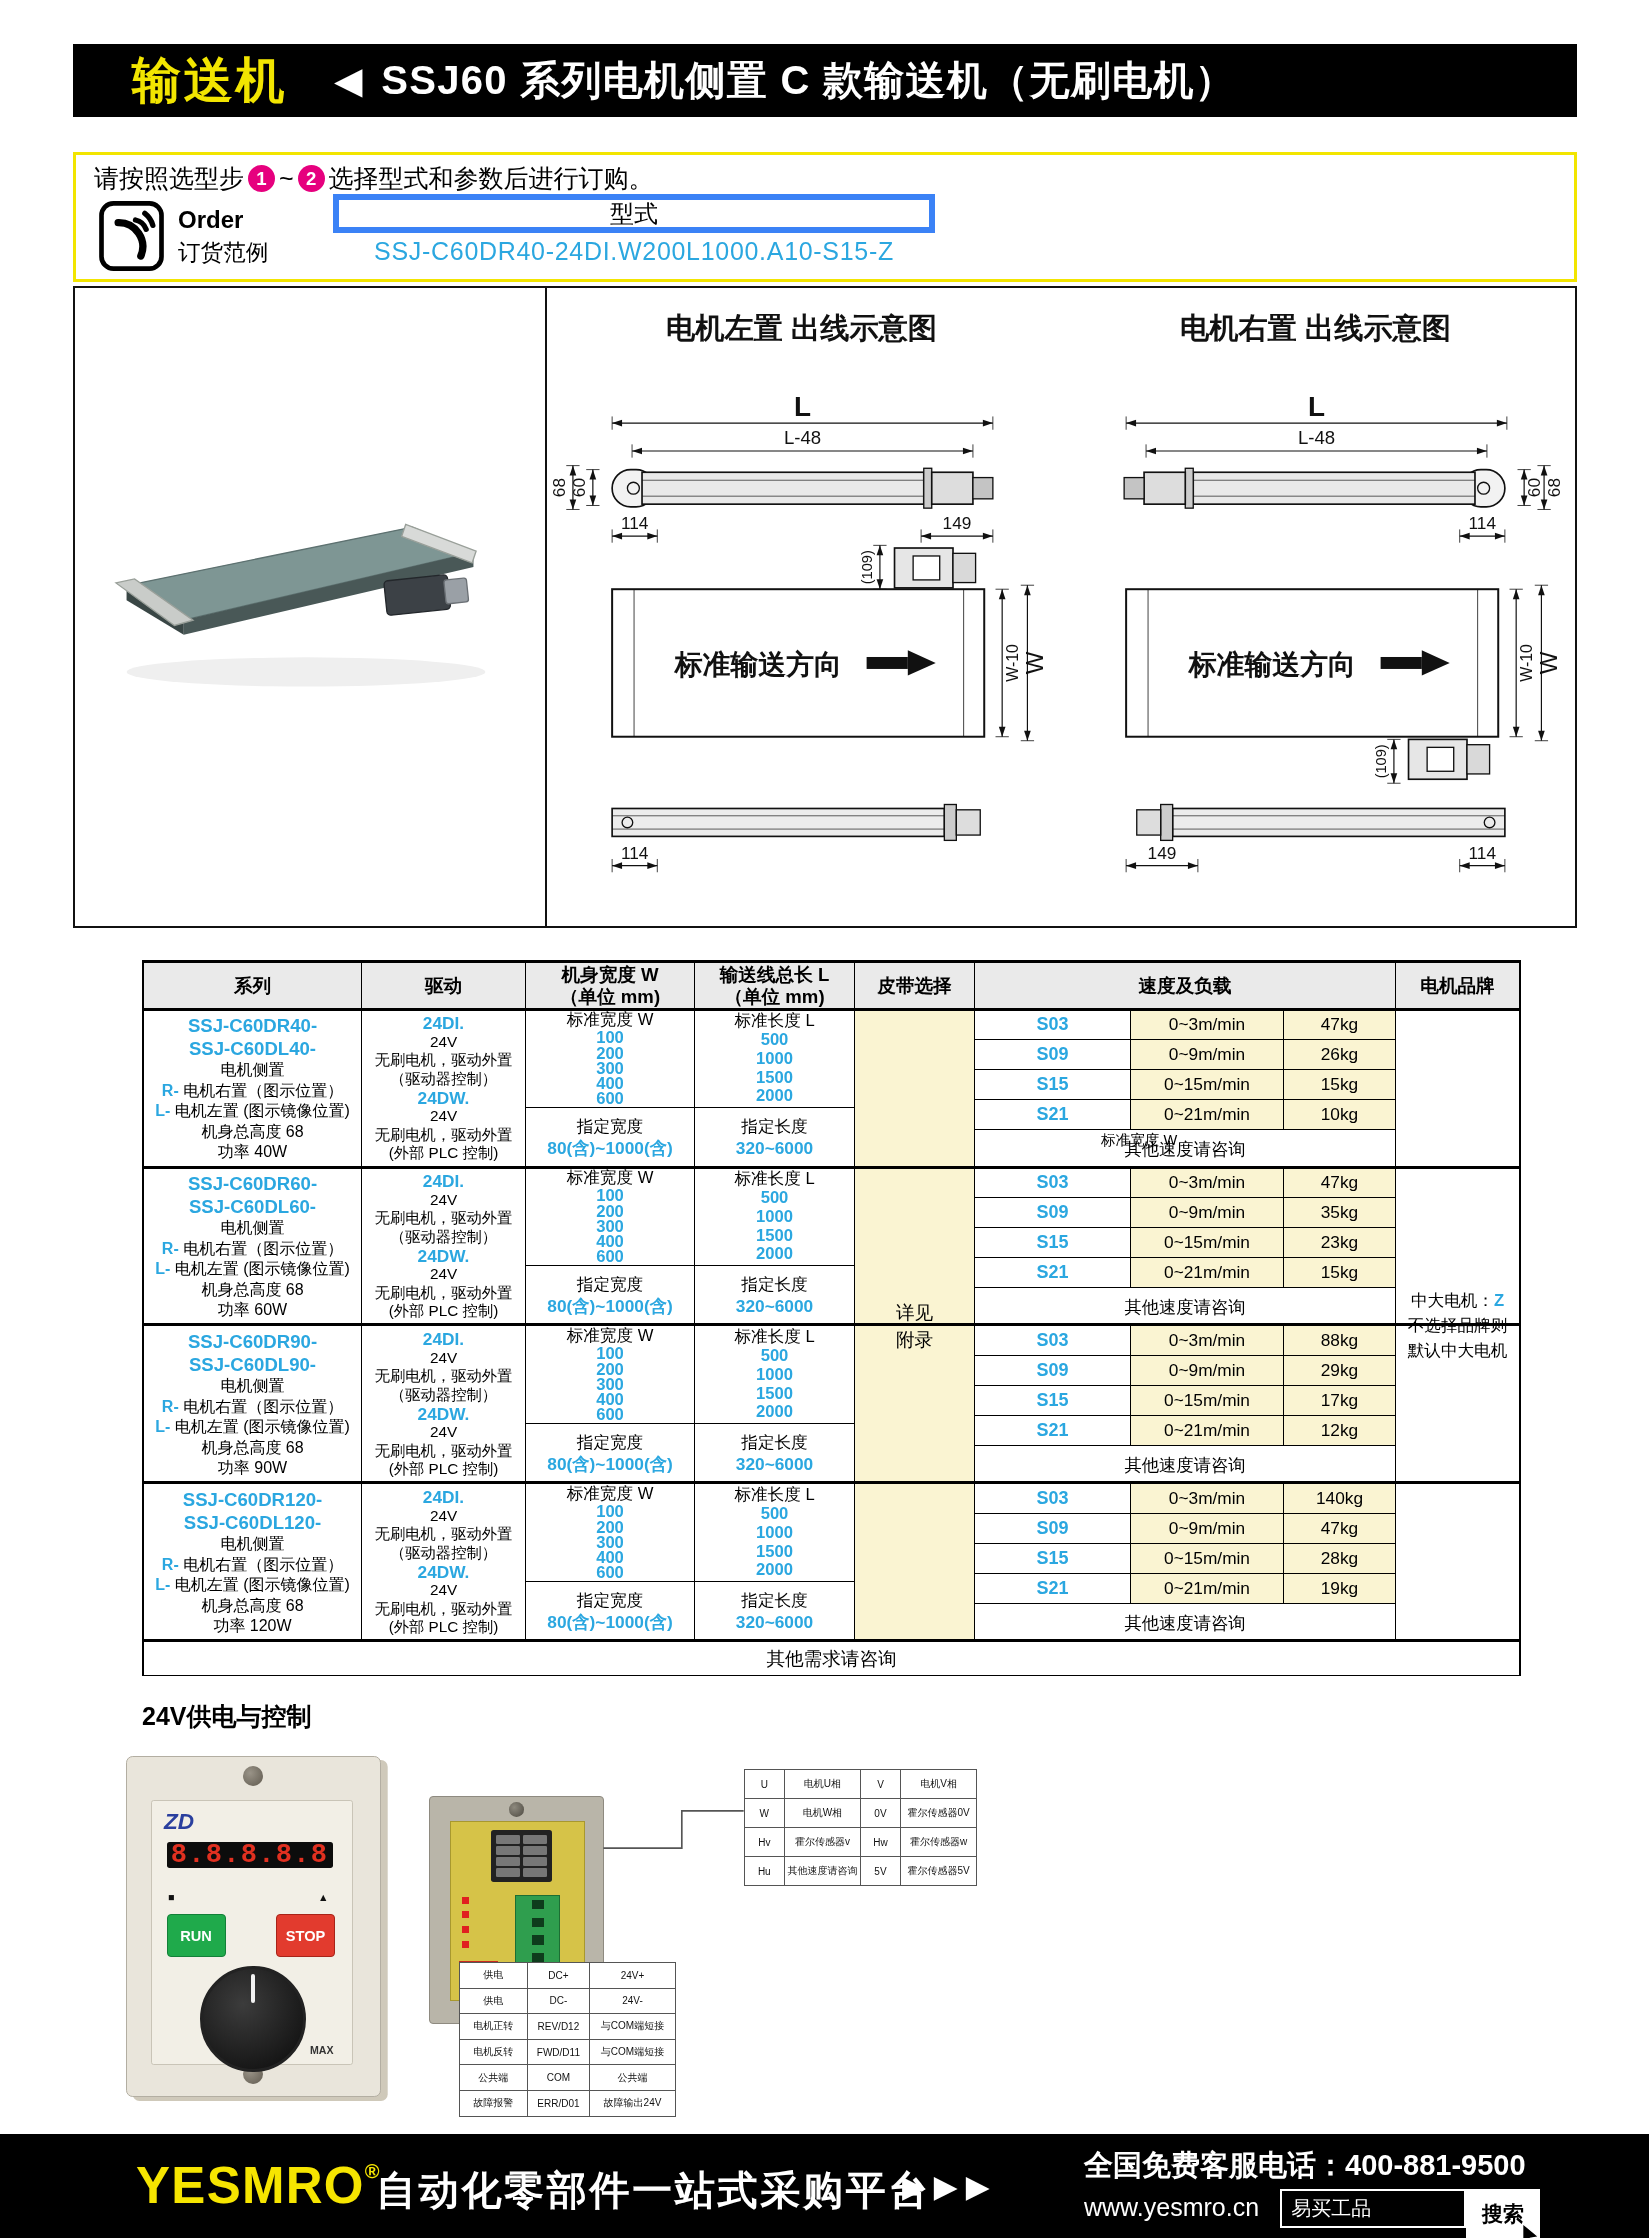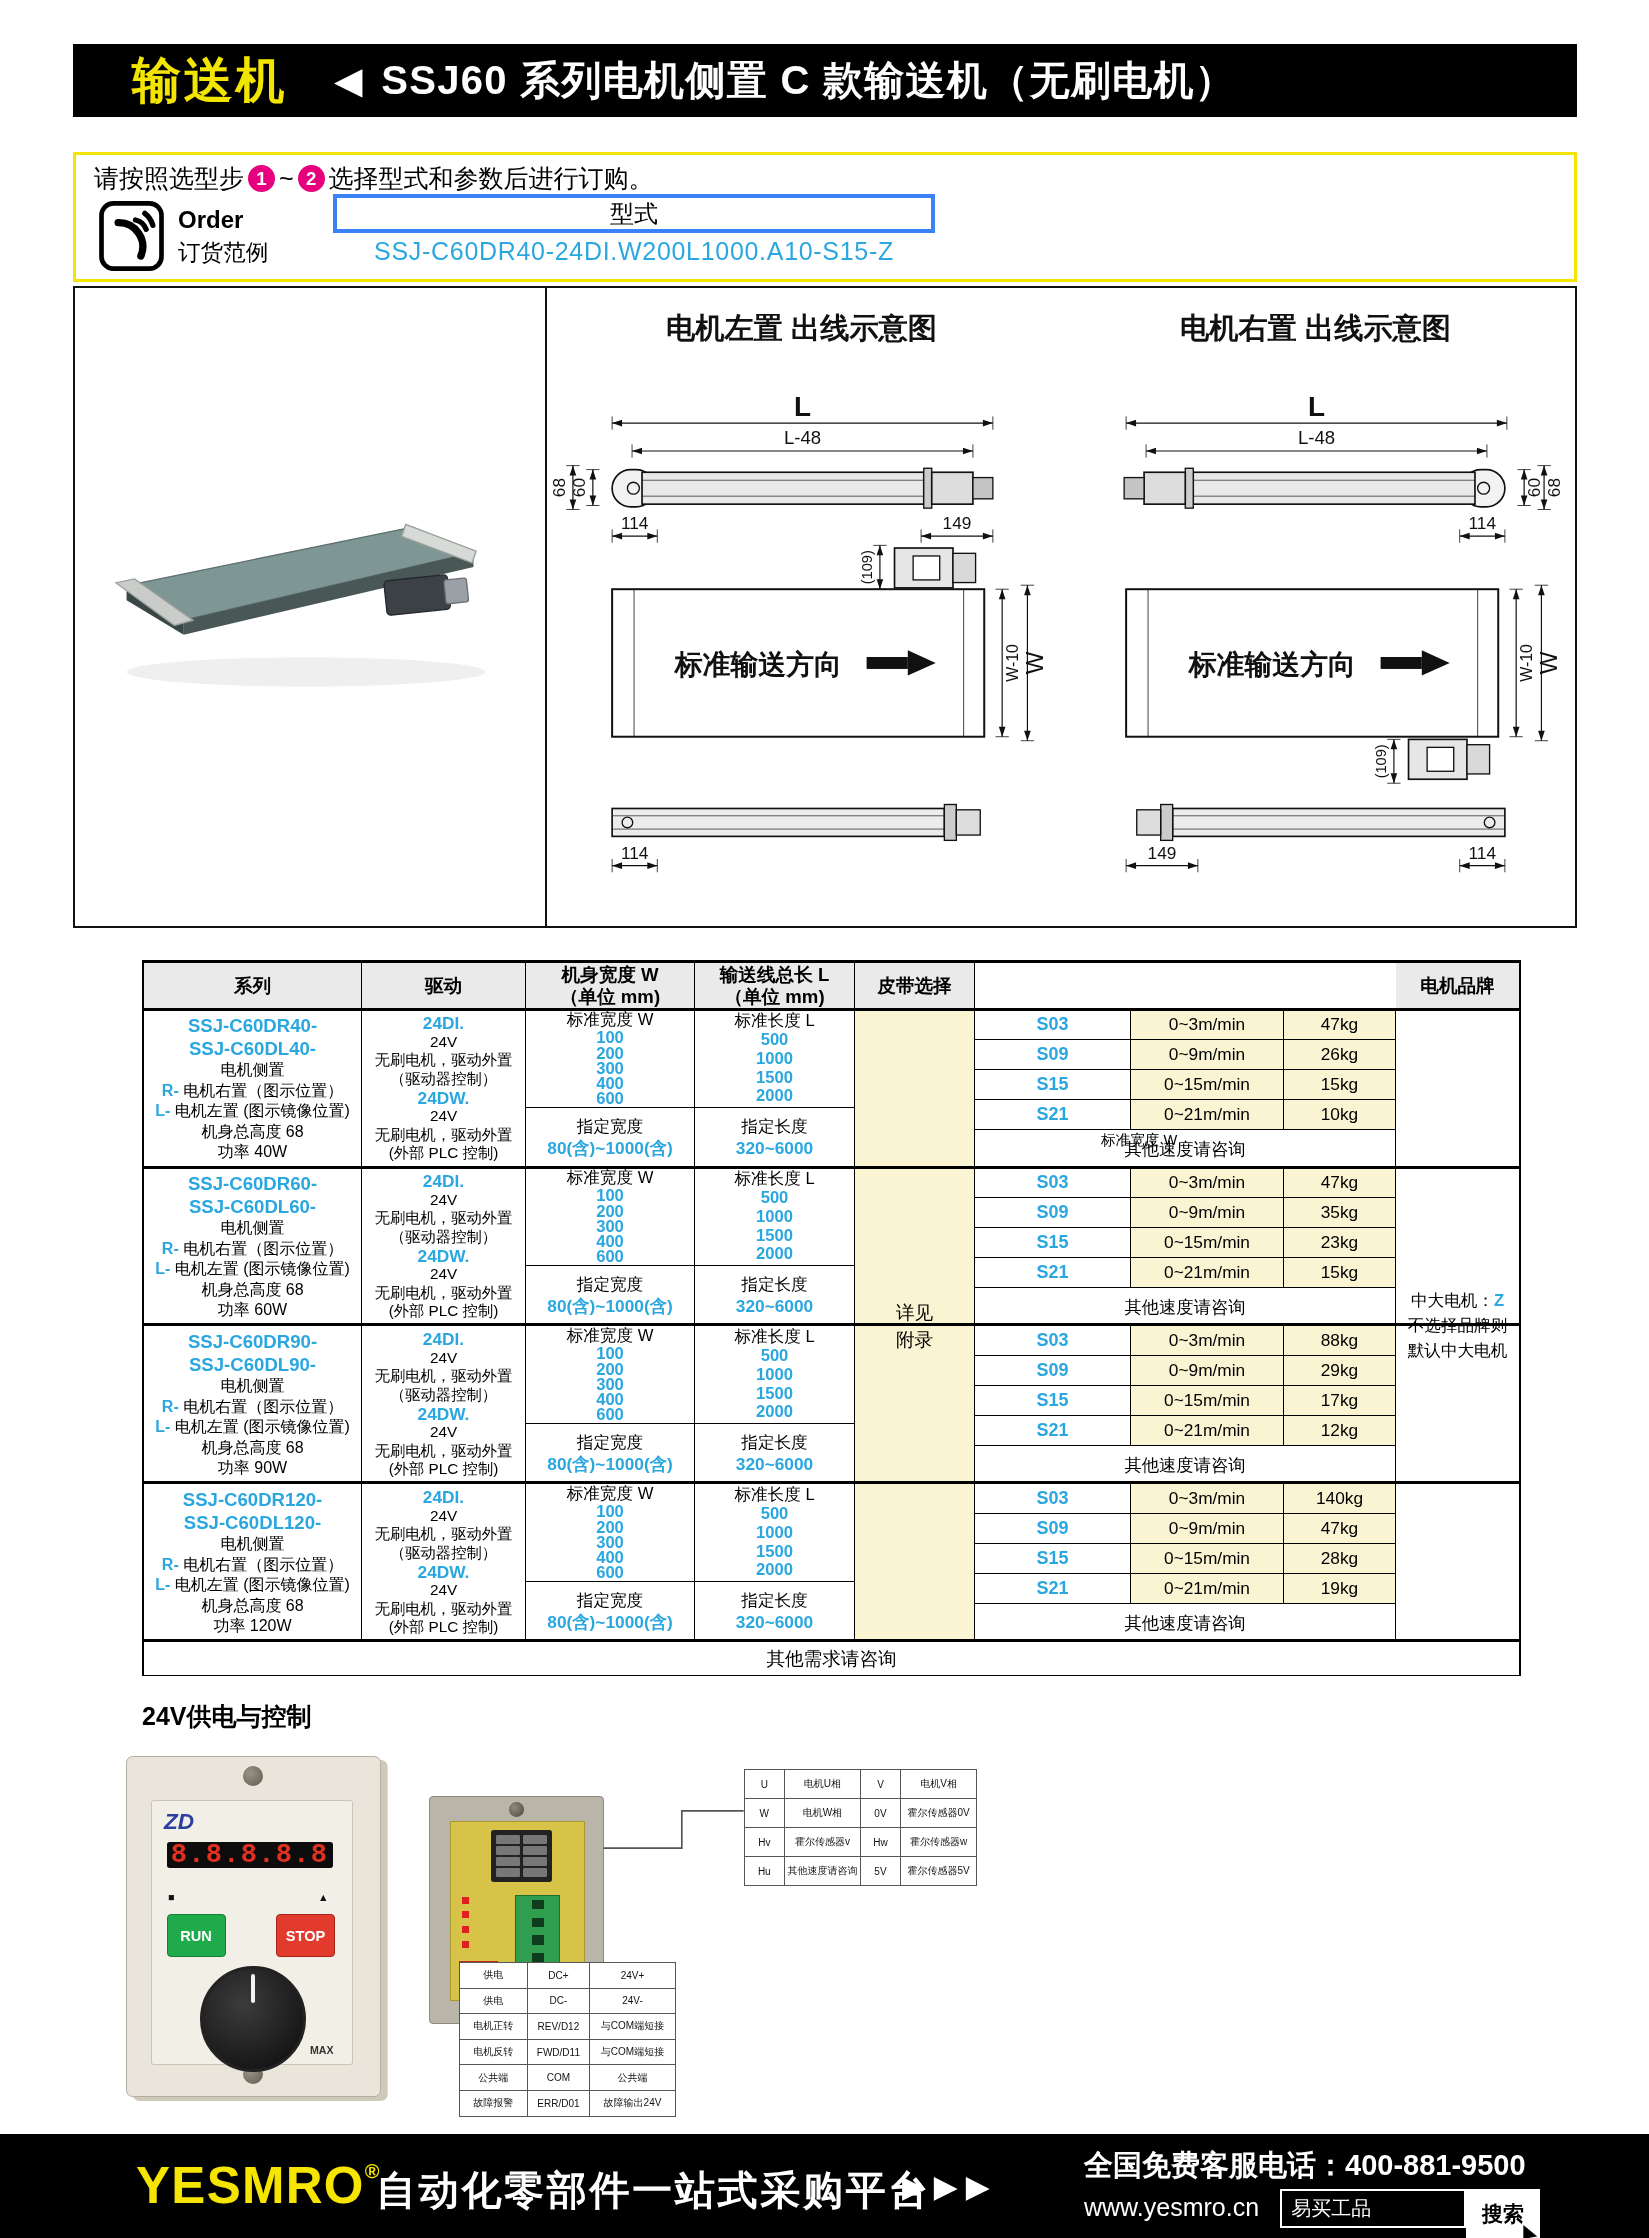--- a/index.html
+++ b/index.html
@@ -14,21 +14,21 @@
   #top-bar .ttl{color:#fff;font-size:40px;font-weight:bold;margin-left:18.6px;letter-spacing:1.3px;}
 
   
   #order-box{left:73px;top:152px;width:1504px;height:130px;border:3.3px solid #F2E500;box-sizing:border-box;background:#fff;}
   #order-line{left:94px;top:162px;font-size:25px;display:flex;align-items:center;}
   .numcircle{display:inline-flex;width:27px;height:27px;border-radius:50%;background:#E6007E;color:#fff;
              font-size:18.6px;font-weight:bold;align-items:center;justify-content:center;margin:0 4px;}
   #phone-icon{left:98px;top:200px;}
   #order-label{left:178px;top:206px;font-size:24px;font-weight:bold;}
   #order-sublabel{left:178px;top:237px;font-size:22.6px;}
-  #model-box{left:333px;top:194px;width:602px;height:39px;border:4px solid #3b82f6;box-sizing:border-box;
+  #model-box{left:333px;top:194px;width:602px;height:39px;border:6px solid #3b82f6;box-sizing:border-box;
              display:flex;align-items:center;justify-content:center;font-size:24px;}
   #model-example{left:333px;top:237px;width:602px;text-align:center;font-size:25px;color:#2BA7E0;letter-spacing:0.7px;}
 
   
   #diagram-panel{left:73px;top:286px;width:1504px;height:642px;border:2px solid #111;box-sizing:border-box;background:#fff;}
   #diagram-divider{left:545px;top:286px;width:2px;height:642px;background:#111;}
 
   
   #spec-table{left:142px;top:960px;width:1375px;height:710px;display:grid;
               border:2px solid #000;border-top:3.3px solid #000;border-bottom:3.3px solid #000;box-sizing:content-box;background:#fff;}
@@ -359,20 +359,21 @@
       <div class="tcell th" style="grid-area: 1 / 2 / span 1 / span 1;">驱动</div>
       <div class="tcell th" style="grid-area: 1 / 3 / span 1 / span 1;">
         <div>机身宽度 W</div>
         <div>（单位 mm)</div>
       </div>
       <div class="tcell th" style="grid-area: 1 / 4 / span 1 / span 1;">
         <div>输送线总长 L</div>
         <div>（单位 mm)</div>
       </div>
       <div class="tcell th" style="grid-area: 1 / 5 / span 1 / span 1;">皮带选择</div>
+      <div class="tcell th" style="grid-area: 1 / 6 / span 1 / span 3;">速度及负载</div>
       <div class="tcell th last" style="grid-area: 1 / 9 / span 1 / span 1;">电机品牌</div>
       <div class="tcell yellow" style="grid-area: 2 / 5 / span 20 / span 1;">
         <div class="belt-note">详见</div>
         <div class="belt-note">附录</div>
       </div>
       <div class="tcell last brand" style="grid-area: 2 / 9 / span 20 / span 1;">
         <div>中大电机：<span class="blue bold">Z</span></div>
         <div>不选择品牌则默认中大电机</div>
       </div>
       <div class="tcell " style="grid-area: 2 / 1 / span 5 / span 1;">

